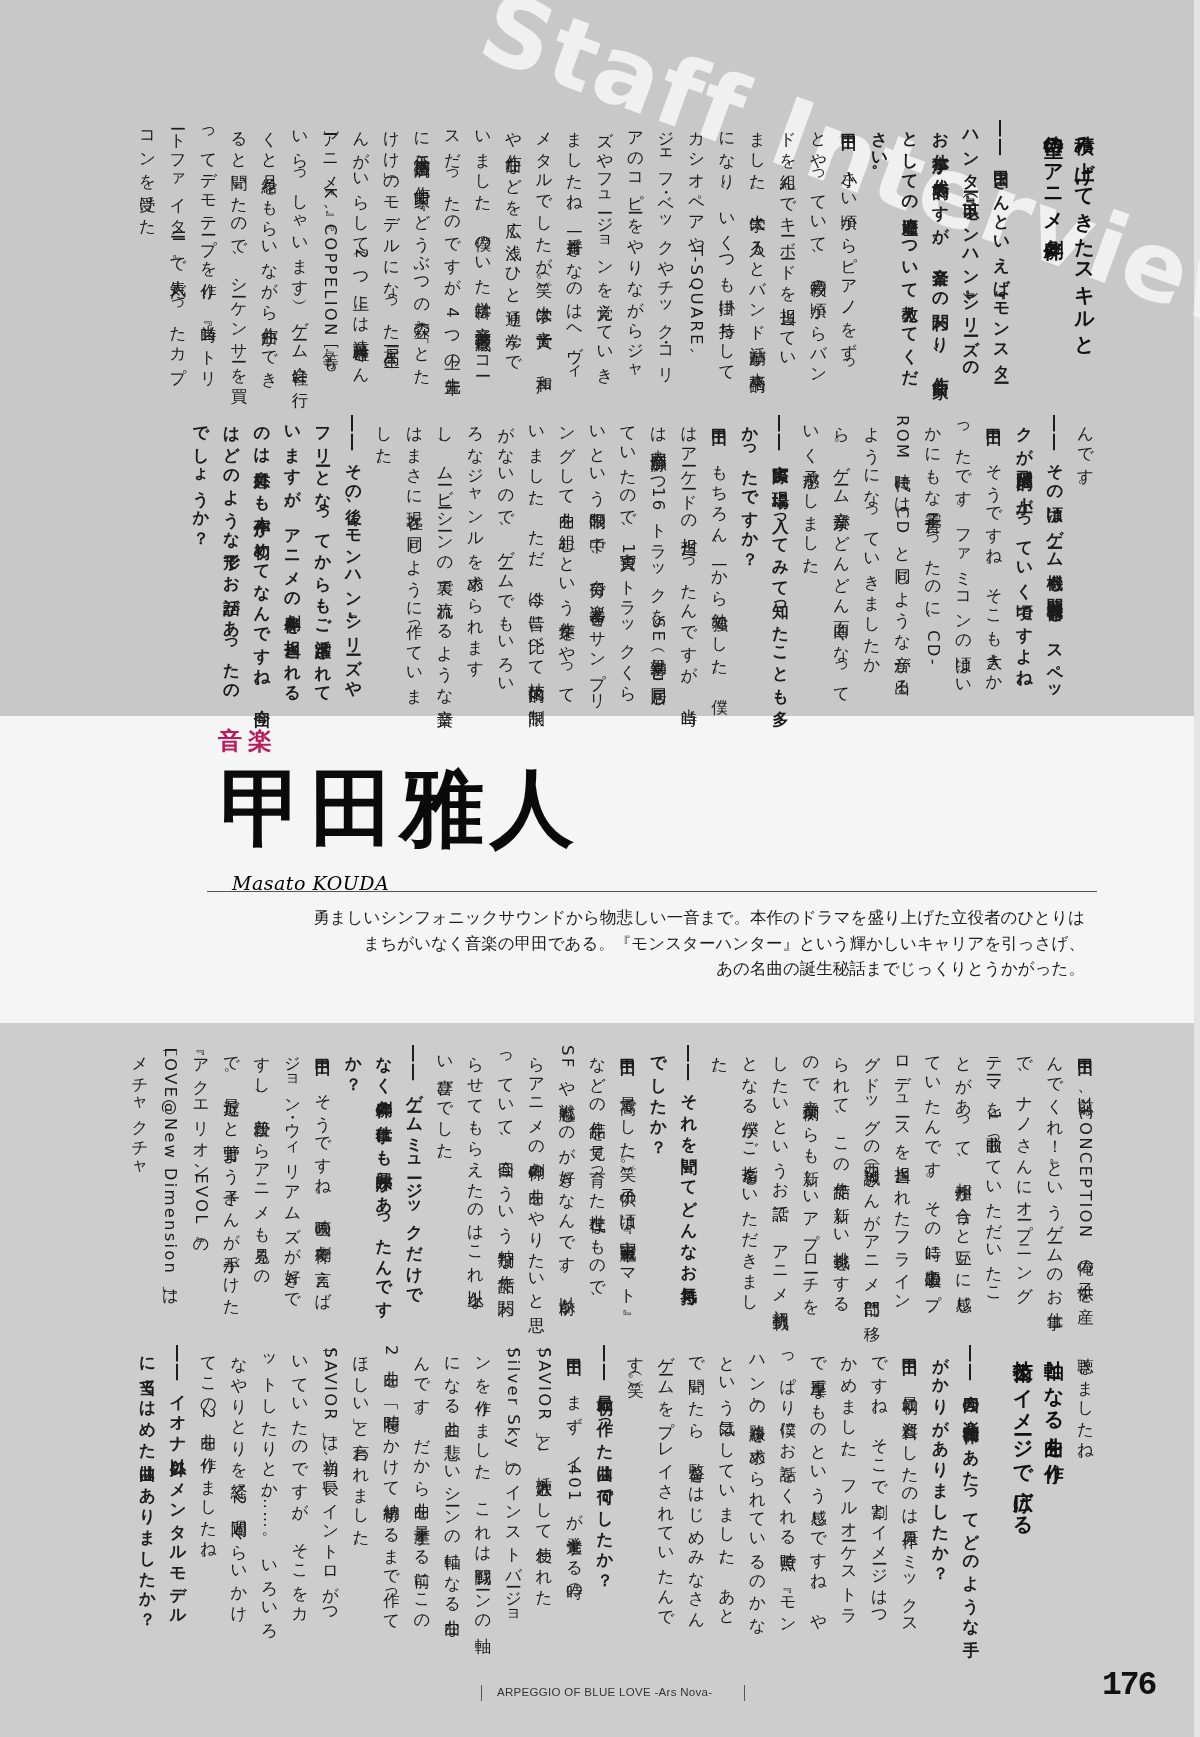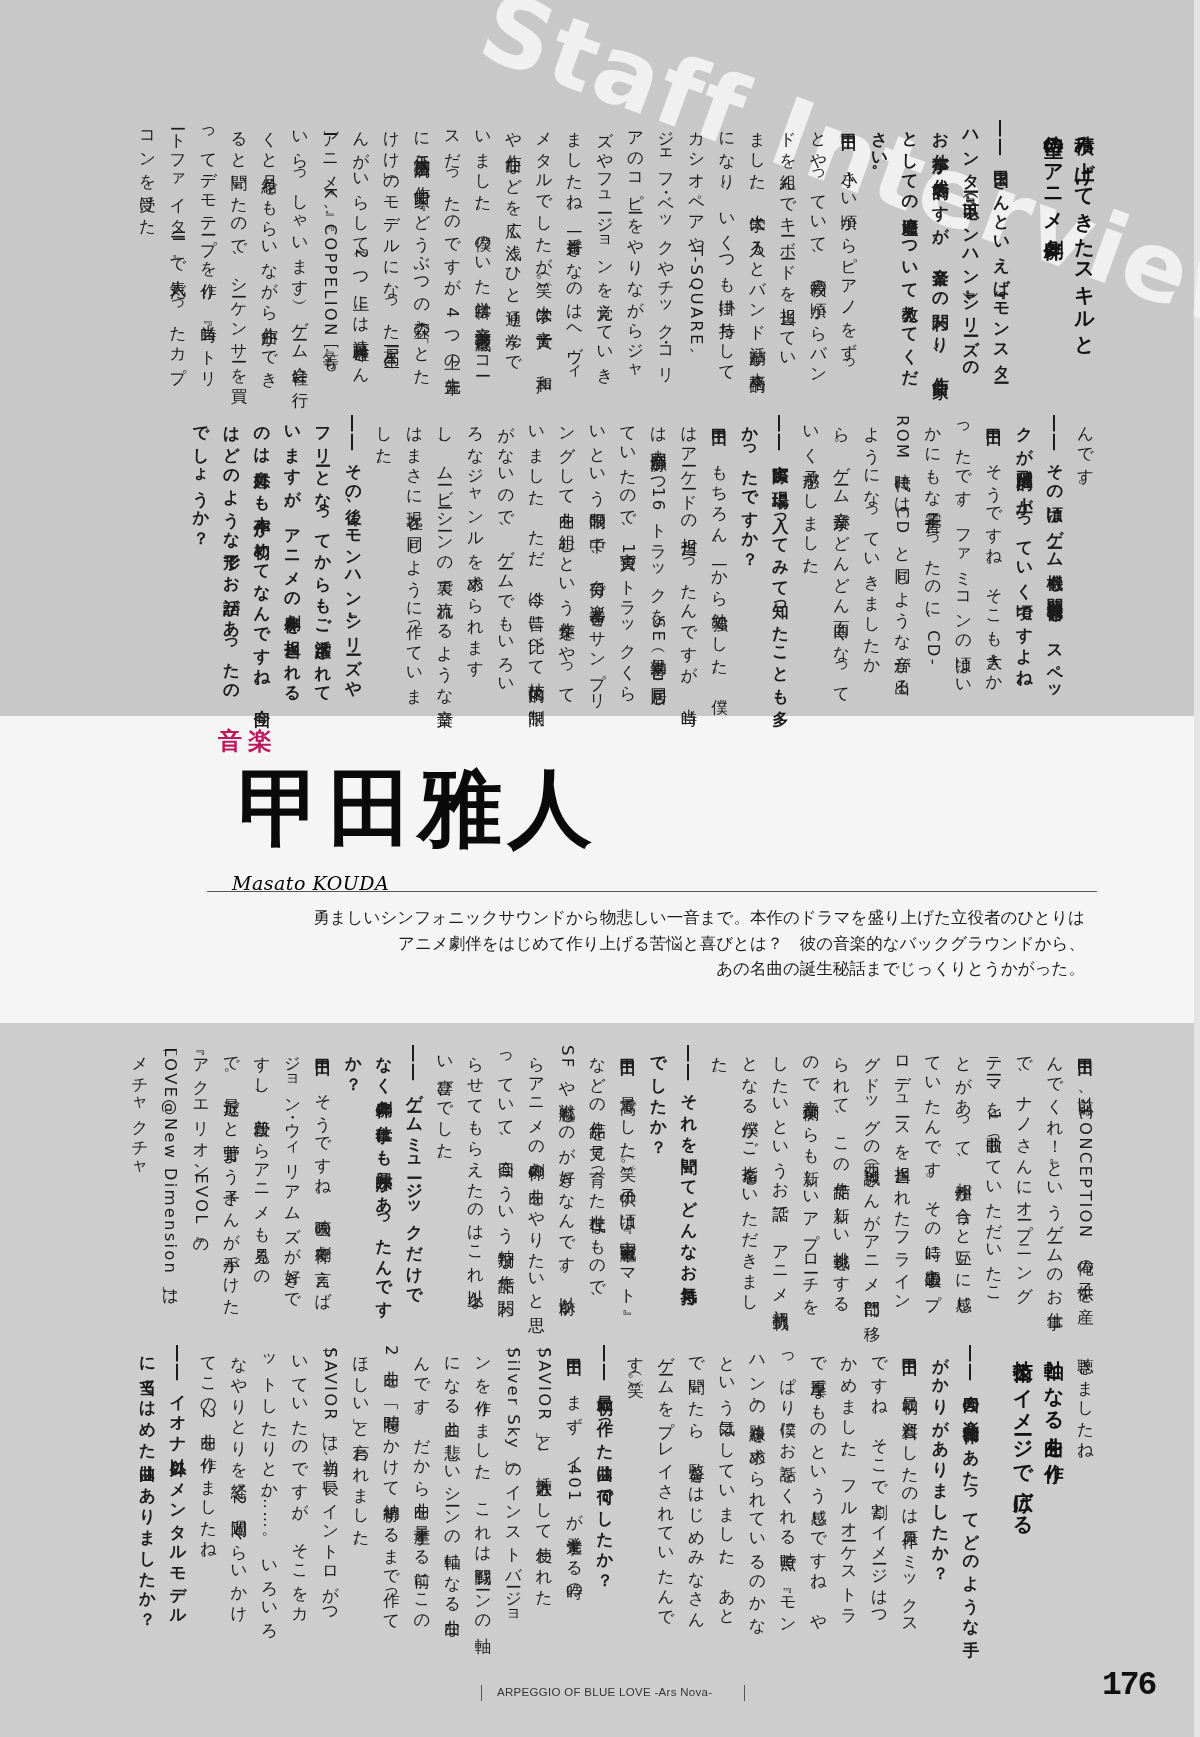--- a/index.html
+++ b/index.html
@@ -32,21 +32,21 @@
   .tier .heading { font-weight:bold; font-size:20px; letter-spacing:2px; line-height:31px; margin-left:22px; color:#111; }
   .tier .q { font-weight:bold; }
   .tier .spk { font-weight:bold; margin-bottom:0.9em; display:inline; }
 
   .t1 { left:185px; top:120px; height:262px; width:915px; }
   .t2 { left:185px; top:415px; height:290px; width:915px; }
   .b1 { left:195px; top:1045px; height:270px; width:905px; }
   .b2 { left:195px; top:1345px; height:290px; width:905px; }
 
   .category { position:absolute; left:218px; top:725px; font-size:24px; font-weight:bold; letter-spacing:6px; color:#be185d; }
-  .name-title { position:absolute; left:220px; top:758px; font-size:84px; font-weight:bold; letter-spacing:6px; color:#0a0a0a; line-height:100px;margin-left:18px; }
+  .name-title { position:absolute; left:220px; top:758px; font-size:84px; font-weight:bold; letter-spacing:6px; color:#0a0a0a; line-height:100px; }
   .romaji { position:absolute; left:232px; top:872px; font-family:"DejaVu Serif", serif; font-style:italic; font-size:19px; color:#000000; letter-spacing:0.5px; }
   .name-rule { position:absolute; left:207px; top:891px; width:890px; height:1px; background:#555; }
   .lead { position:absolute; left:185px; top:905px; width:900px; font-size:16.5px; line-height:25.5px; color:#1c1c1c; }
   .lead div { white-space:nowrap;text-align:right; }
 
   .footer-bar-left, .footer-bar-right { position:absolute; top:1685px; width:1px; height:16px; background:#555; }
   .footer-bar-left { left:481px; } .footer-bar-right { left:744px; }
   .footer-title { position:absolute; left:497px; top:1686px; font-size:11.5px; color:#333; letter-spacing:0.3px; font-family:"Liberation Sans", sans-serif; }
   .page-num { position:absolute; left:1102px; top:1667px; font-size:33px; font-weight:bold; color:#111; letter-spacing:-2px; font-family:Liberation Mono, monospace; }
 </style>
@@ -77,21 +77,21 @@
   <p><span class="spk">甲田</span>　<span>もちろん、一から勉強でした。僕はアーケードの担当だったんですが、当時は内蔵音源かつ16トラックをSE（効果音）と同居していたので、実質10トラックくらいという制限の中で、自分で楽器音をサンプリングして曲を組むという作業をやっていました。ただ、今は昔に比べて技術的に制限がないので、ゲームでもいろいろなジャンルを求められますし、ムービーシーンの裏で流れるような音楽はまさに現在と同じように作っていました。</span></p>
   <p class="q">――その後、『モンハン』シリーズやフリーとなってからもご活躍されていますが、アニメの劇伴を担当されるのは意外にも本作が初めてなんですね。今回はどのような形でお話があったのでしょうか？</p>
 </div>
 
 <div class="category">音楽</div>
 <div class="name-title">甲田雅人</div>
 <div class="romaji">Masato KOUDA</div>
 <div class="name-rule"></div>
 <div class="lead">
   <div>勇ましいシンフォニックサウンドから物悲しい一音まで。本作のドラマを盛り上げた立役者のひとりは</div>
-  <div>アニメ劇伴をはじめて作り上げる苦悩と喜びとは？　彼の音楽的なバックグラウンドから、</div>
+  <div>まちがいなく音楽の甲田である。『モンスターハンター』という輝かしいキャリアを引っさげ、</div>
   <div>あの名曲の誕生秘話までじっくりとうかがった。</div>
 </div>
 
 <div class="tier b1">
   <p><span class="spk">甲田</span>　<span>以前、『CONCEPTION 俺の子供を産んでくれ！』というゲームのお仕事で、ナノさんにオープニングテーマを1曲歌っていただいたことがあって、相性が合うと互いに感じていたんです。その時に主題歌のプロデュースを担当されたフライングドッグの西辺（誠）さんがアニメ部門に移られて、この作品で新しい挑戦をするので音楽側からも新しいアプローチをしたいというお話で、アニメ初挑戦となる僕がご指名をいただきました。</span></p>
   <p class="q">――それを聞いてどんなお気持ちでしたか？</p>
   <p><span class="spk">甲田</span>　<span>最高でした（笑）。子供の頃は『宇宙戦艦ヤマト』などの作品を見て育った世代なもので、SFや戦艦ものが好きなんです。以前からアニメの劇伴の曲をやりたいと思っていて、今回こういう特別な作品で関わらせてもらえたのはこれ以上ない喜びでした。</span></p>
   <p class="q">――ゲームミュージックだけでなく劇伴の仕事にも興味があったんですか？</p>
   <p><span class="spk">甲田</span>　<span>そうですね。映画の劇伴で言えばジョン・ウィリアムズが好きですし、普段からアニメも見るので。最近だと菅野よう子さんが手がけた『アクエリオンEVOL』の「LOVE@New Dimension」はメチャクチャ</span></p>
 </div>

